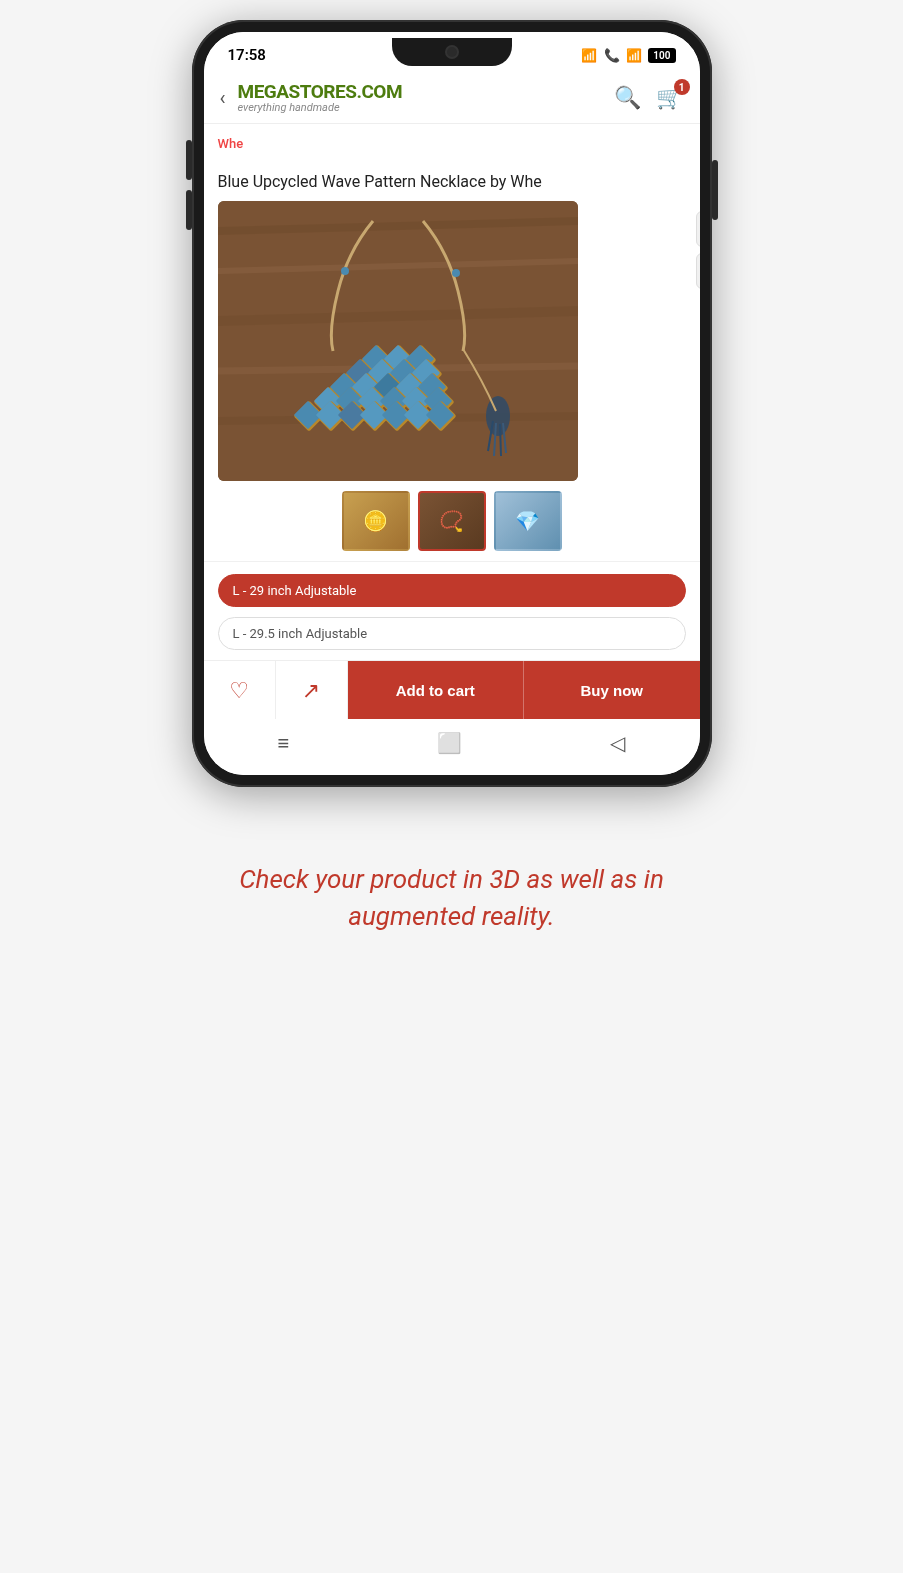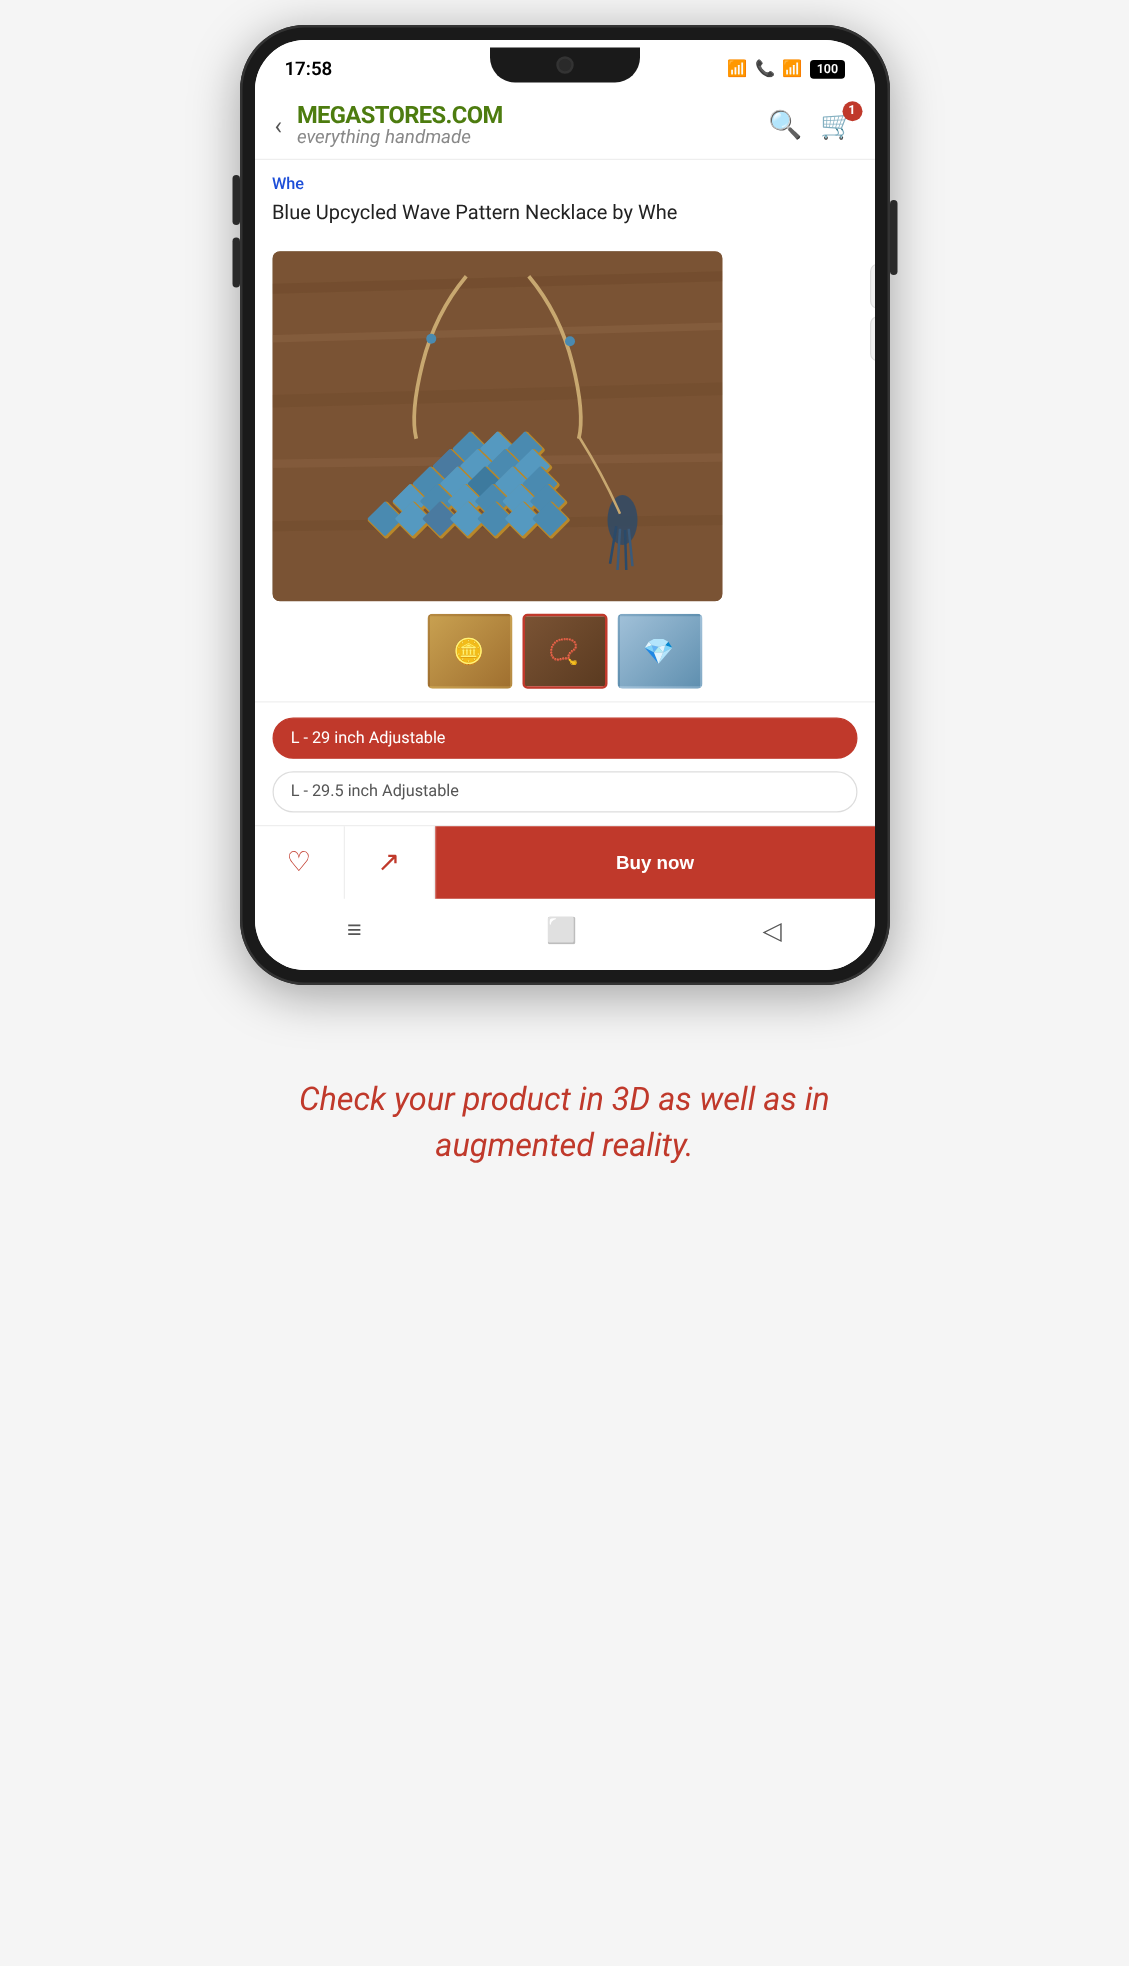--- a/index.html
+++ b/index.html
@@ -115,21 +115,21 @@
       align-items: flex-start;
       line-height: 1;
     }
     .logo-text {
       font-size: 19px;
       font-weight: 700;
       color: #4d7c0f;
       letter-spacing: -0.5px;
     }
     .logo-sub {
-      font-size: 15px;
+      font-size: 11px;
       color: #888;
       font-style: italic;
       margin-top: 1px;
     }
     .header-right {
       display: flex;
       align-items: center;
       gap: 14px;
     }
     .search-icon-btn {
@@ -160,31 +160,31 @@
       justify-content: center;
       font-weight: 700;
     }
 
     
     .product-content {
       padding: 12px 14px 0;
       background: #fff;
     }
     .brand-label {
-      color: #1d4ed8;
+      color: #ef4444;
       font-size: 13px;
       font-weight: 500;
-      margin-bottom: 4px;
+      margin-bottom: 20px;
     }
     .product-title {
       font-size: 16px;
       color: #222;
       font-weight: 400;
       line-height: 1.4;
-      margin-bottom: 20px;
+      margin-bottom: 8px;
     }
 
     
     .product-image-area {
       position: relative;
       display: flex;
       flex-direction: column;
       align-items: center;
     }
     .main-image-wrapper {
@@ -523,20 +523,21 @@
       </div>
     </div>
 
     <div class="action-bar">
       <div class="action-icon-btn">
         <span>♡</span>
       </div>
       <div class="action-icon-btn">
         <span>↗</span>
       </div>
+      <button class="add-to-cart-btn">Add to cart</button>
       <button class="buy-now-btn">Buy now</button>
     </div>
 
     <div class="nav-bar">
       <span class="nav-btn">≡</span>
       <span class="nav-btn">⬜</span>
       <span class="nav-btn">◁</span>
     </div>
 
   </div>

